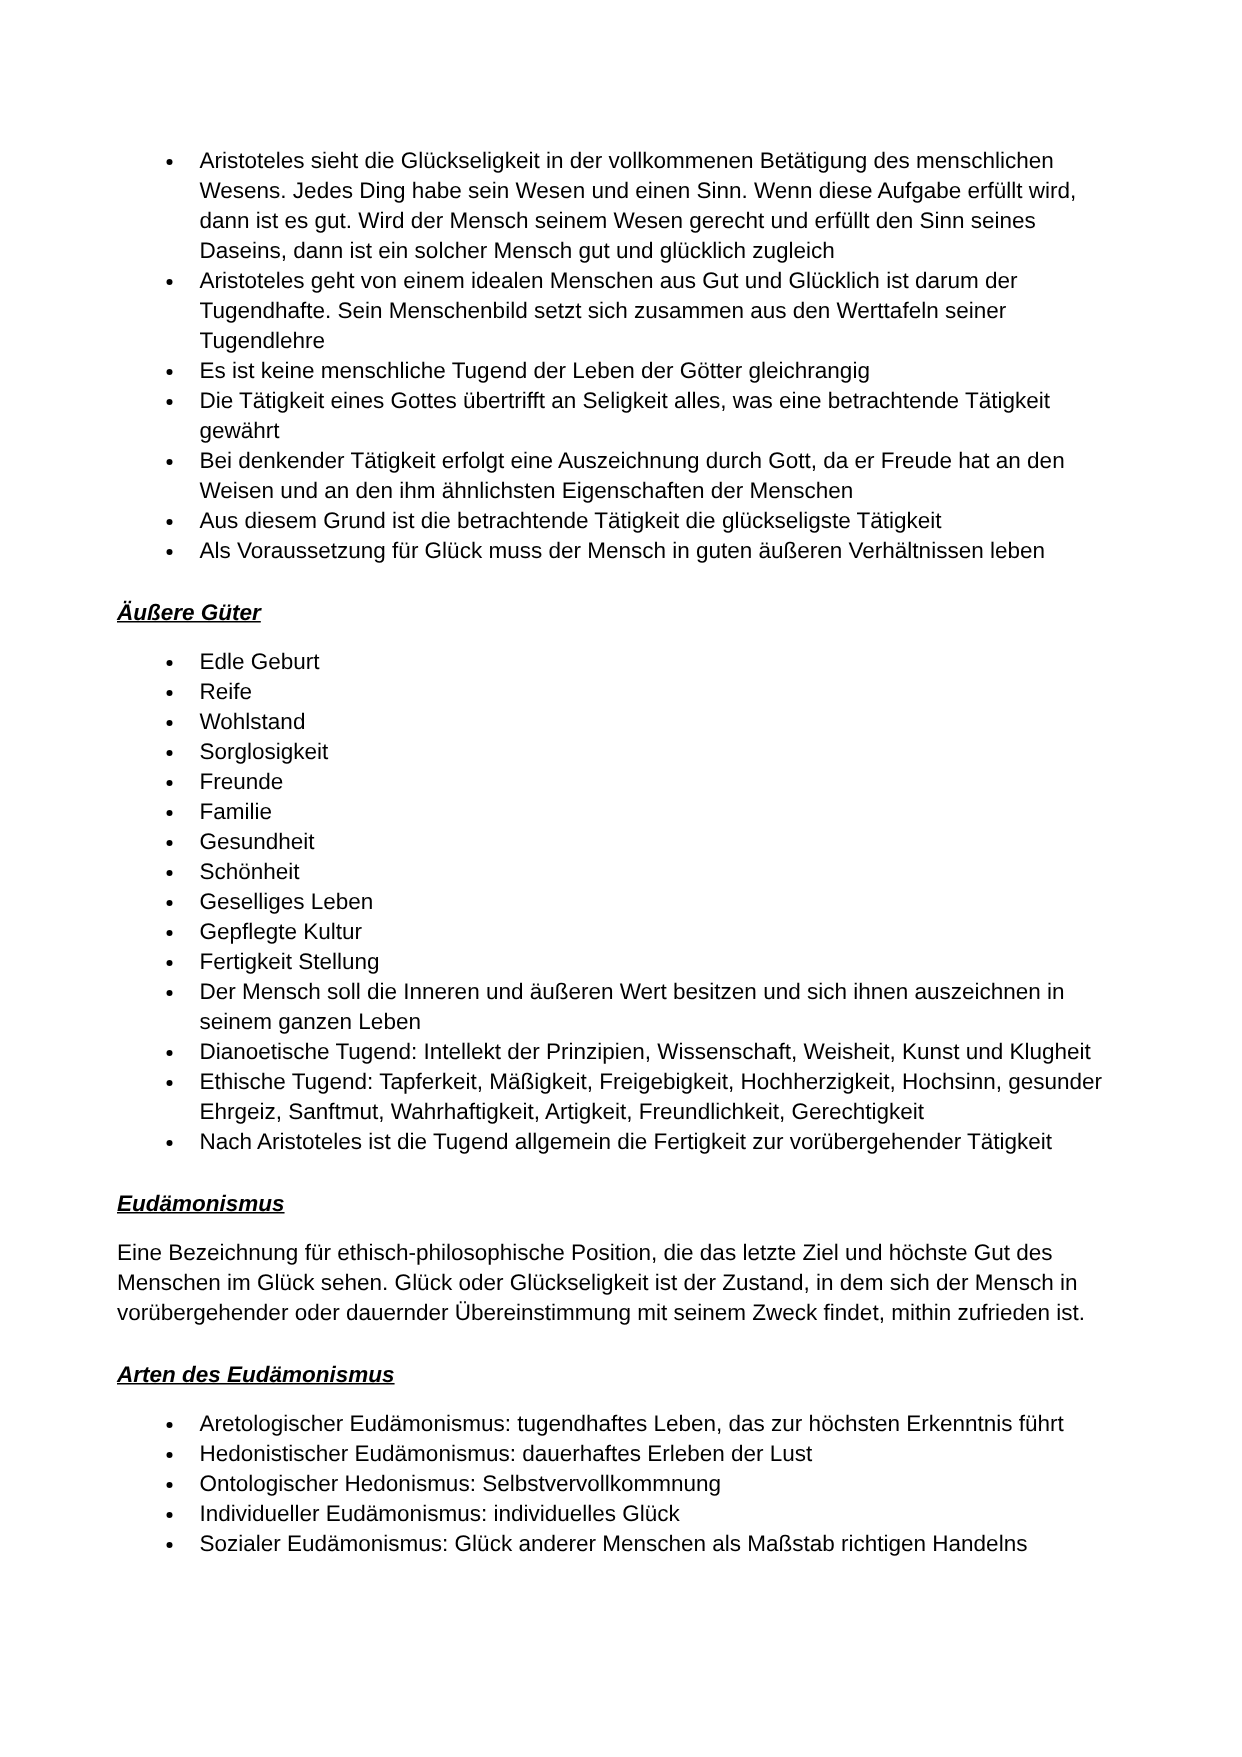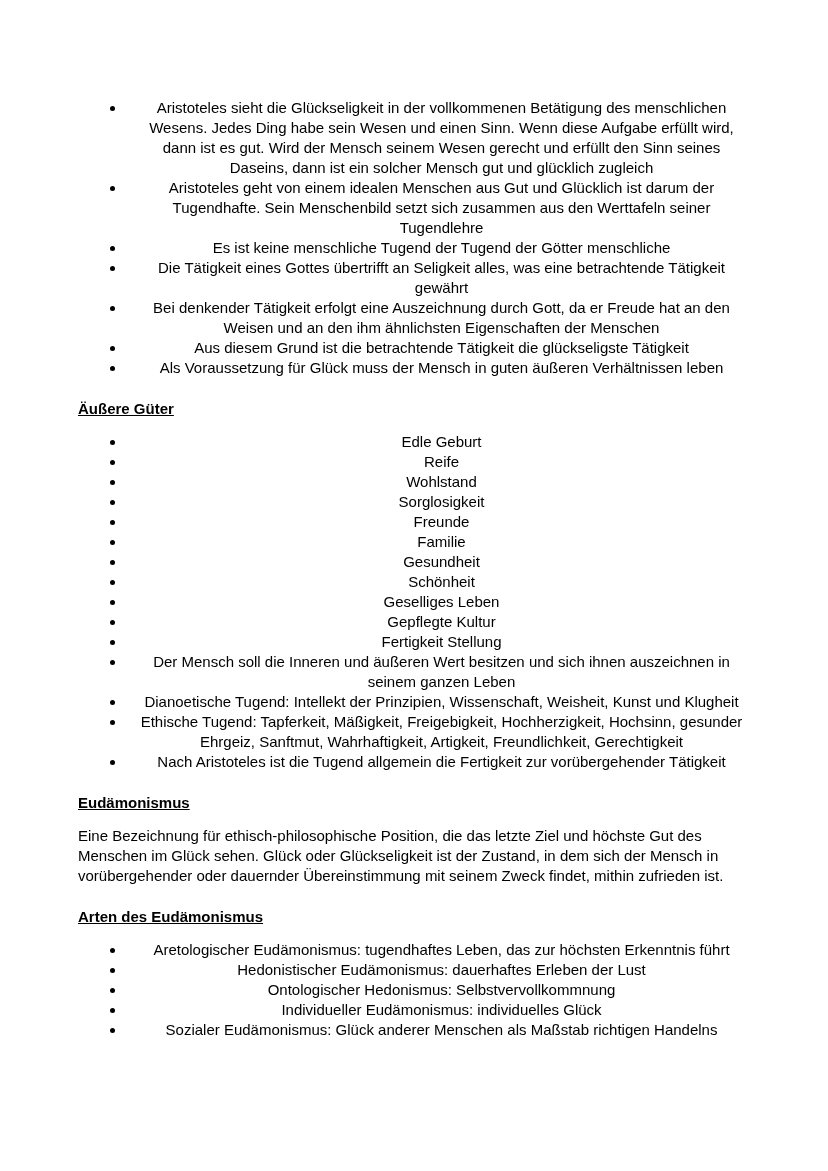--- a/index.html
+++ b/index.html
@@ -19,44 +19,44 @@
     color: #000000;
   }
   h2.section-heading {
     font-size: 15px;
     line-height: 20px;
     font-weight: bold;
     margin: 21px 0 13px 0;
   }
   h2.underlined {
     text-decoration: underline;
+    font-style: italic;
   }
   ul.bullet-list {
     margin: 0 0 0 0;
     padding: 0 0 0 48px;
     list-style: disc outside;
   }
   ul.bullet-list li {
     padding-left: 7px;
     margin: 0;
-    text-align: center;
   }
   p.body-paragraph {
     margin: 13px 0 7px 0;
   }
 </style>
 </head>
 <body>
 
 <div class="page">
 
   <ul class="bullet-list">
     <li>Aristoteles sieht die Glückseligkeit in der vollkommenen Betätigung des menschlichen Wesens. Jedes Ding habe sein Wesen und einen Sinn. Wenn diese Aufgabe erfüllt wird, dann ist es gut. Wird der Mensch seinem Wesen gerecht und erfüllt den Sinn seines Daseins, dann ist ein solcher Mensch gut und glücklich zugleich</li>
     <li>Aristoteles geht von einem idealen Menschen aus Gut und Glücklich ist darum der Tugendhafte. Sein Menschenbild setzt sich zusammen aus den Werttafeln seiner Tugendlehre</li>
-    <li>Es ist keine menschliche Tugend der Tugend der Götter menschliche</li>
+    <li>Es ist keine menschliche Tugend der Leben der Götter gleichrangig</li>
     <li>Die Tätigkeit eines Gottes übertrifft an Seligkeit alles, was eine betrachtende Tätigkeit gewährt</li>
     <li>Bei denkender Tätigkeit erfolgt eine Auszeichnung durch Gott, da er Freude hat an den Weisen und an den ihm ähnlichsten Eigenschaften der Menschen</li>
     <li>Aus diesem Grund ist die betrachtende Tätigkeit die glückseligste Tätigkeit</li>
     <li>Als Voraussetzung für Glück muss der Mensch in guten äußeren Verhältnissen leben</li>
   </ul>
 
   <h2 class="section-heading underlined">Äußere Güter</h2>
 
   <ul class="bullet-list">
     <li>Edle Geburt</li>

